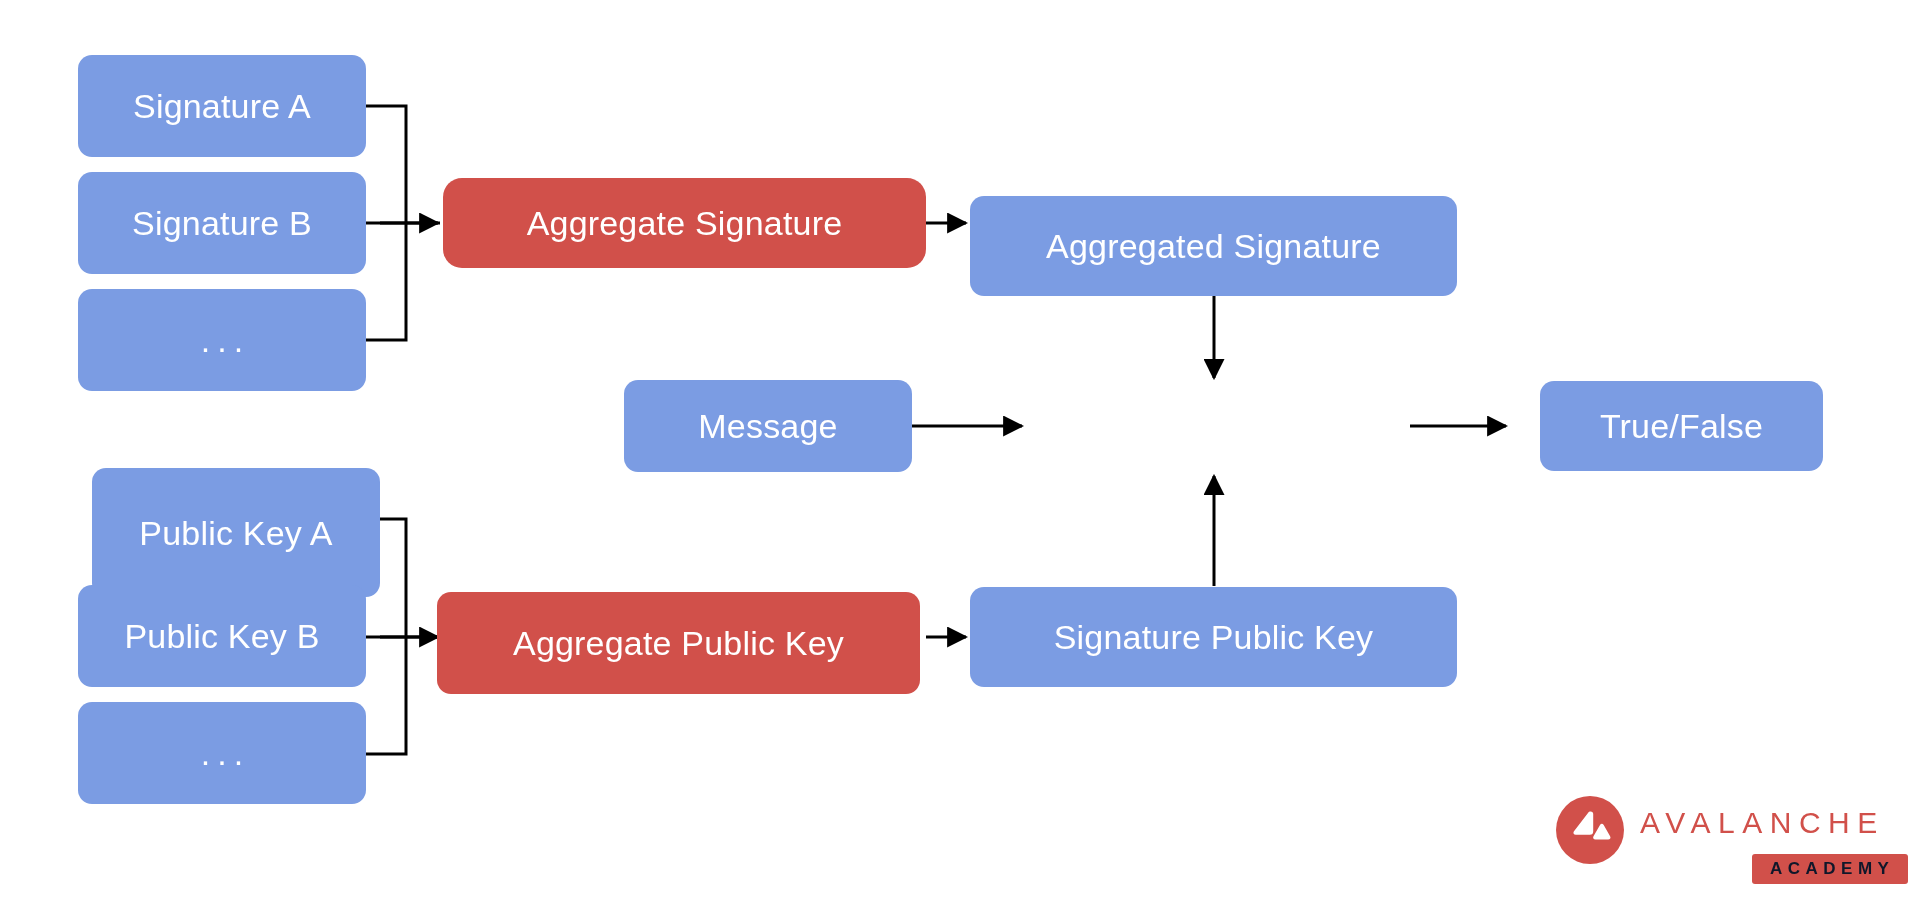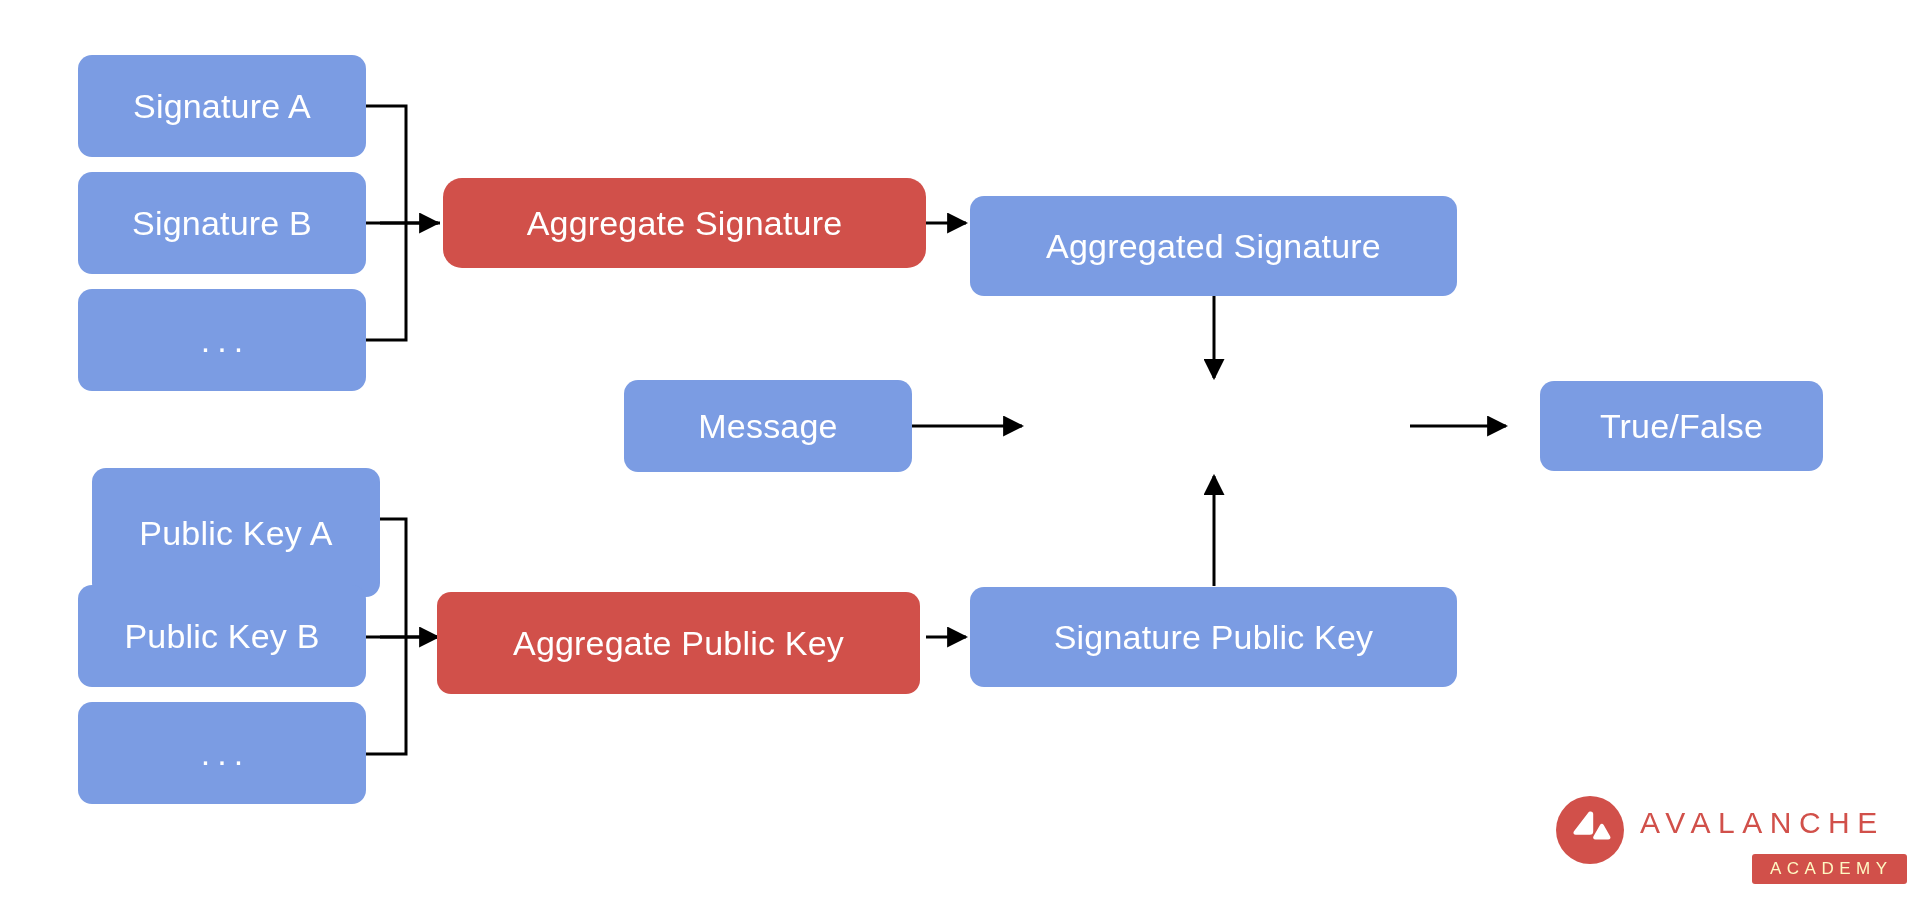--- a/index.html
+++ b/index.html
@@ -85,23 +85,23 @@
   #logo-academy-pill {
     position: absolute;
     left: 196px;
     top: 62px;
     background: #d1504a;
     border-radius: 3px;
     padding: 6px 14px 7px 18px;
   }
   #logo-academy-text {
     font-size: 17px;
-    font-weight: normal;
+    font-weight: bold;
     letter-spacing: 5.5px;
-    color: #fef9c3;
+    color: #0f172a;
     line-height: 1;
     white-space: nowrap;
   }
 </style>
 </head>
 <body>
 
 <div id="canvas">
 
   <svg class="edges" viewBox="0 0 1920 904" xmlns="http://www.w3.org/2000/svg">

